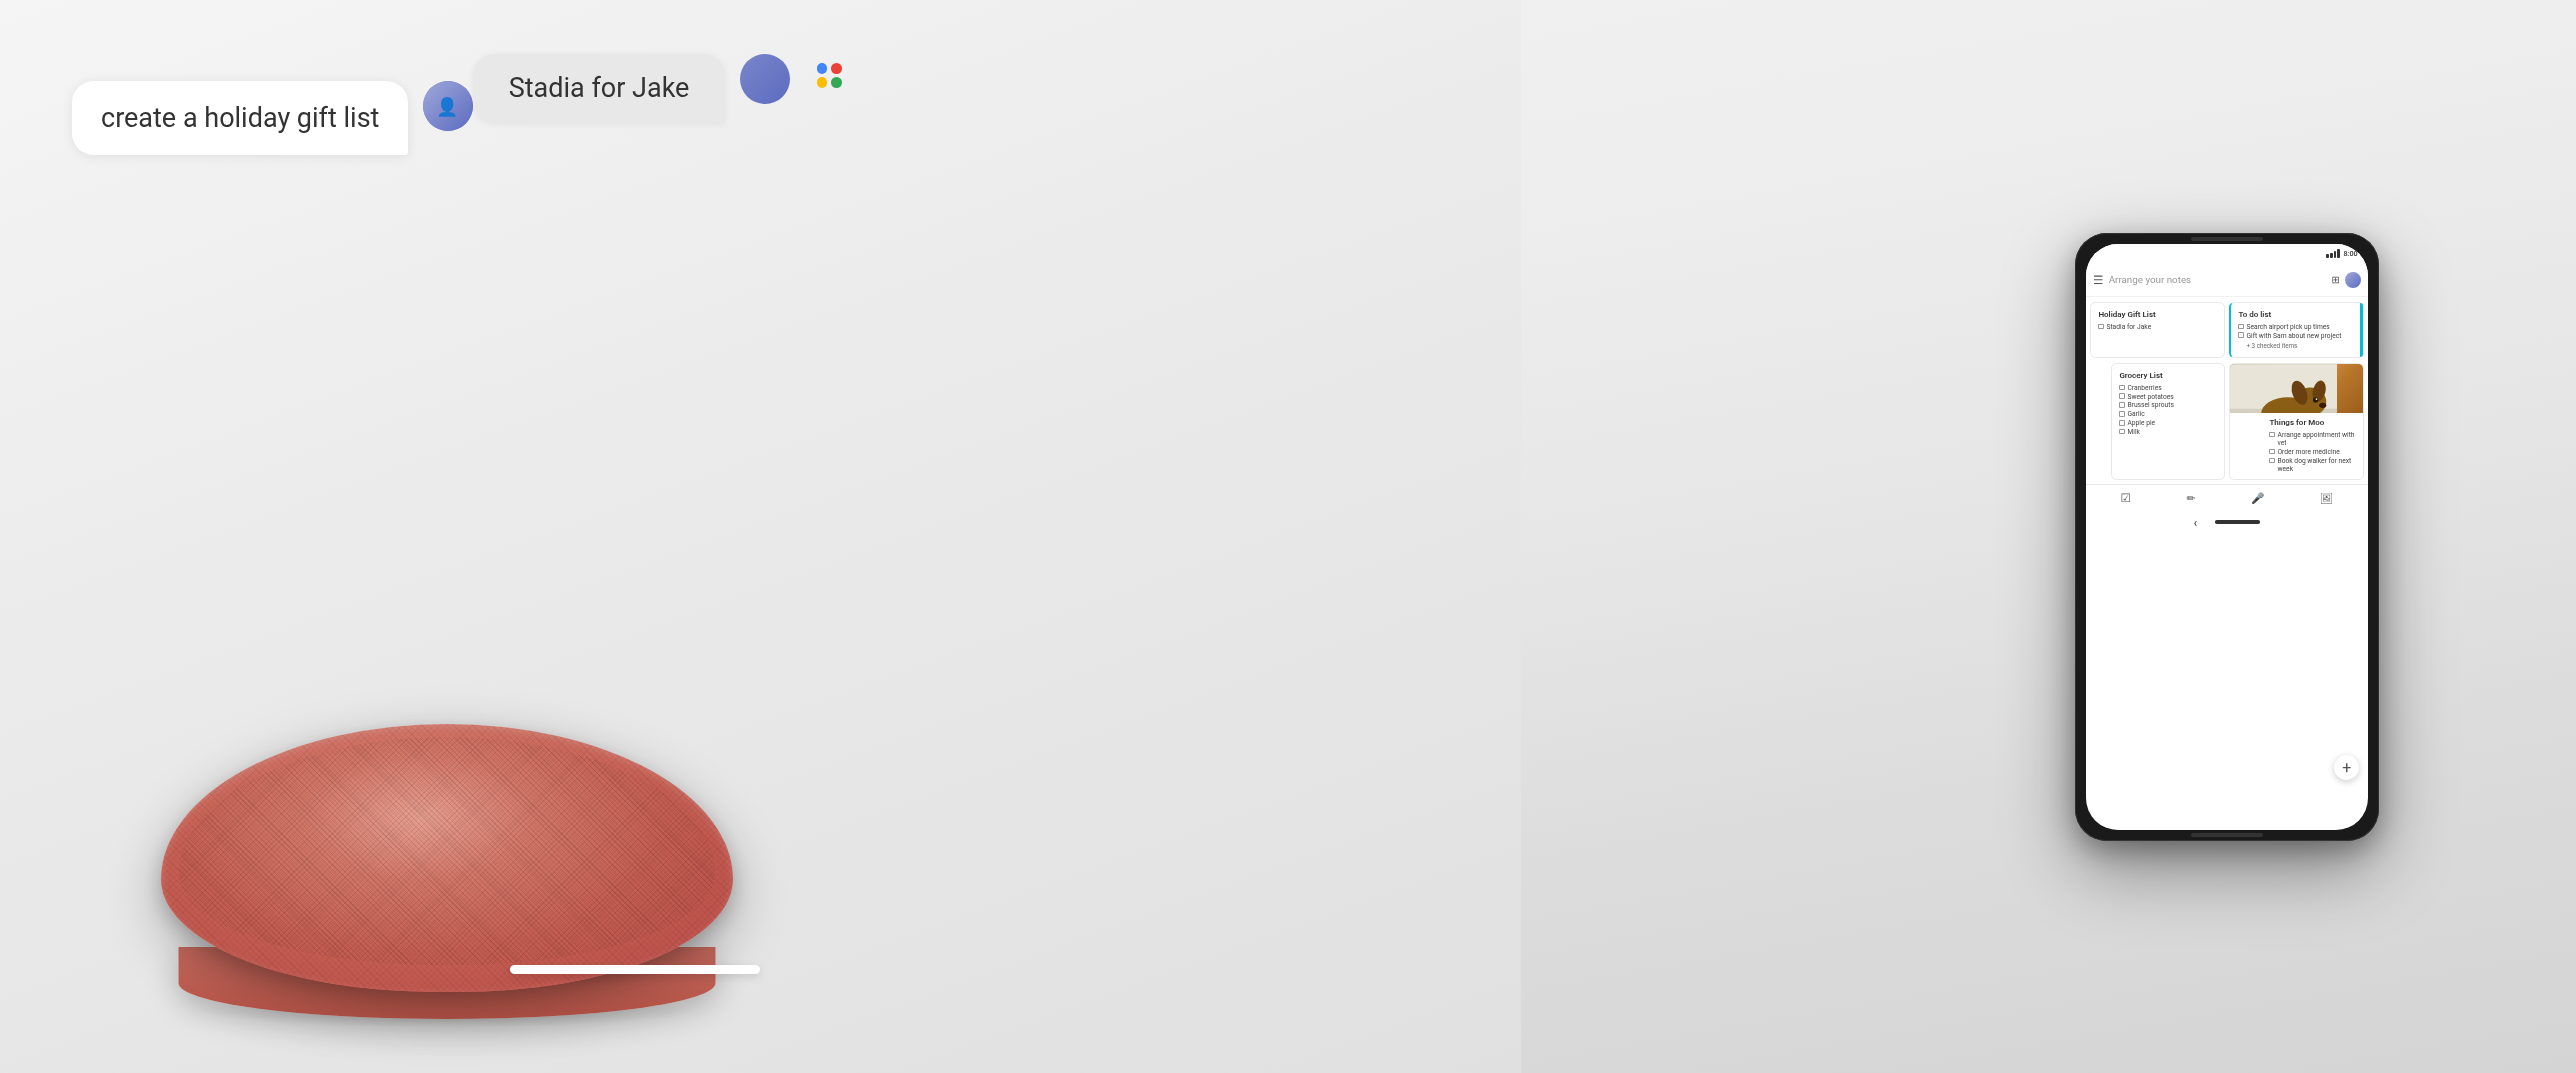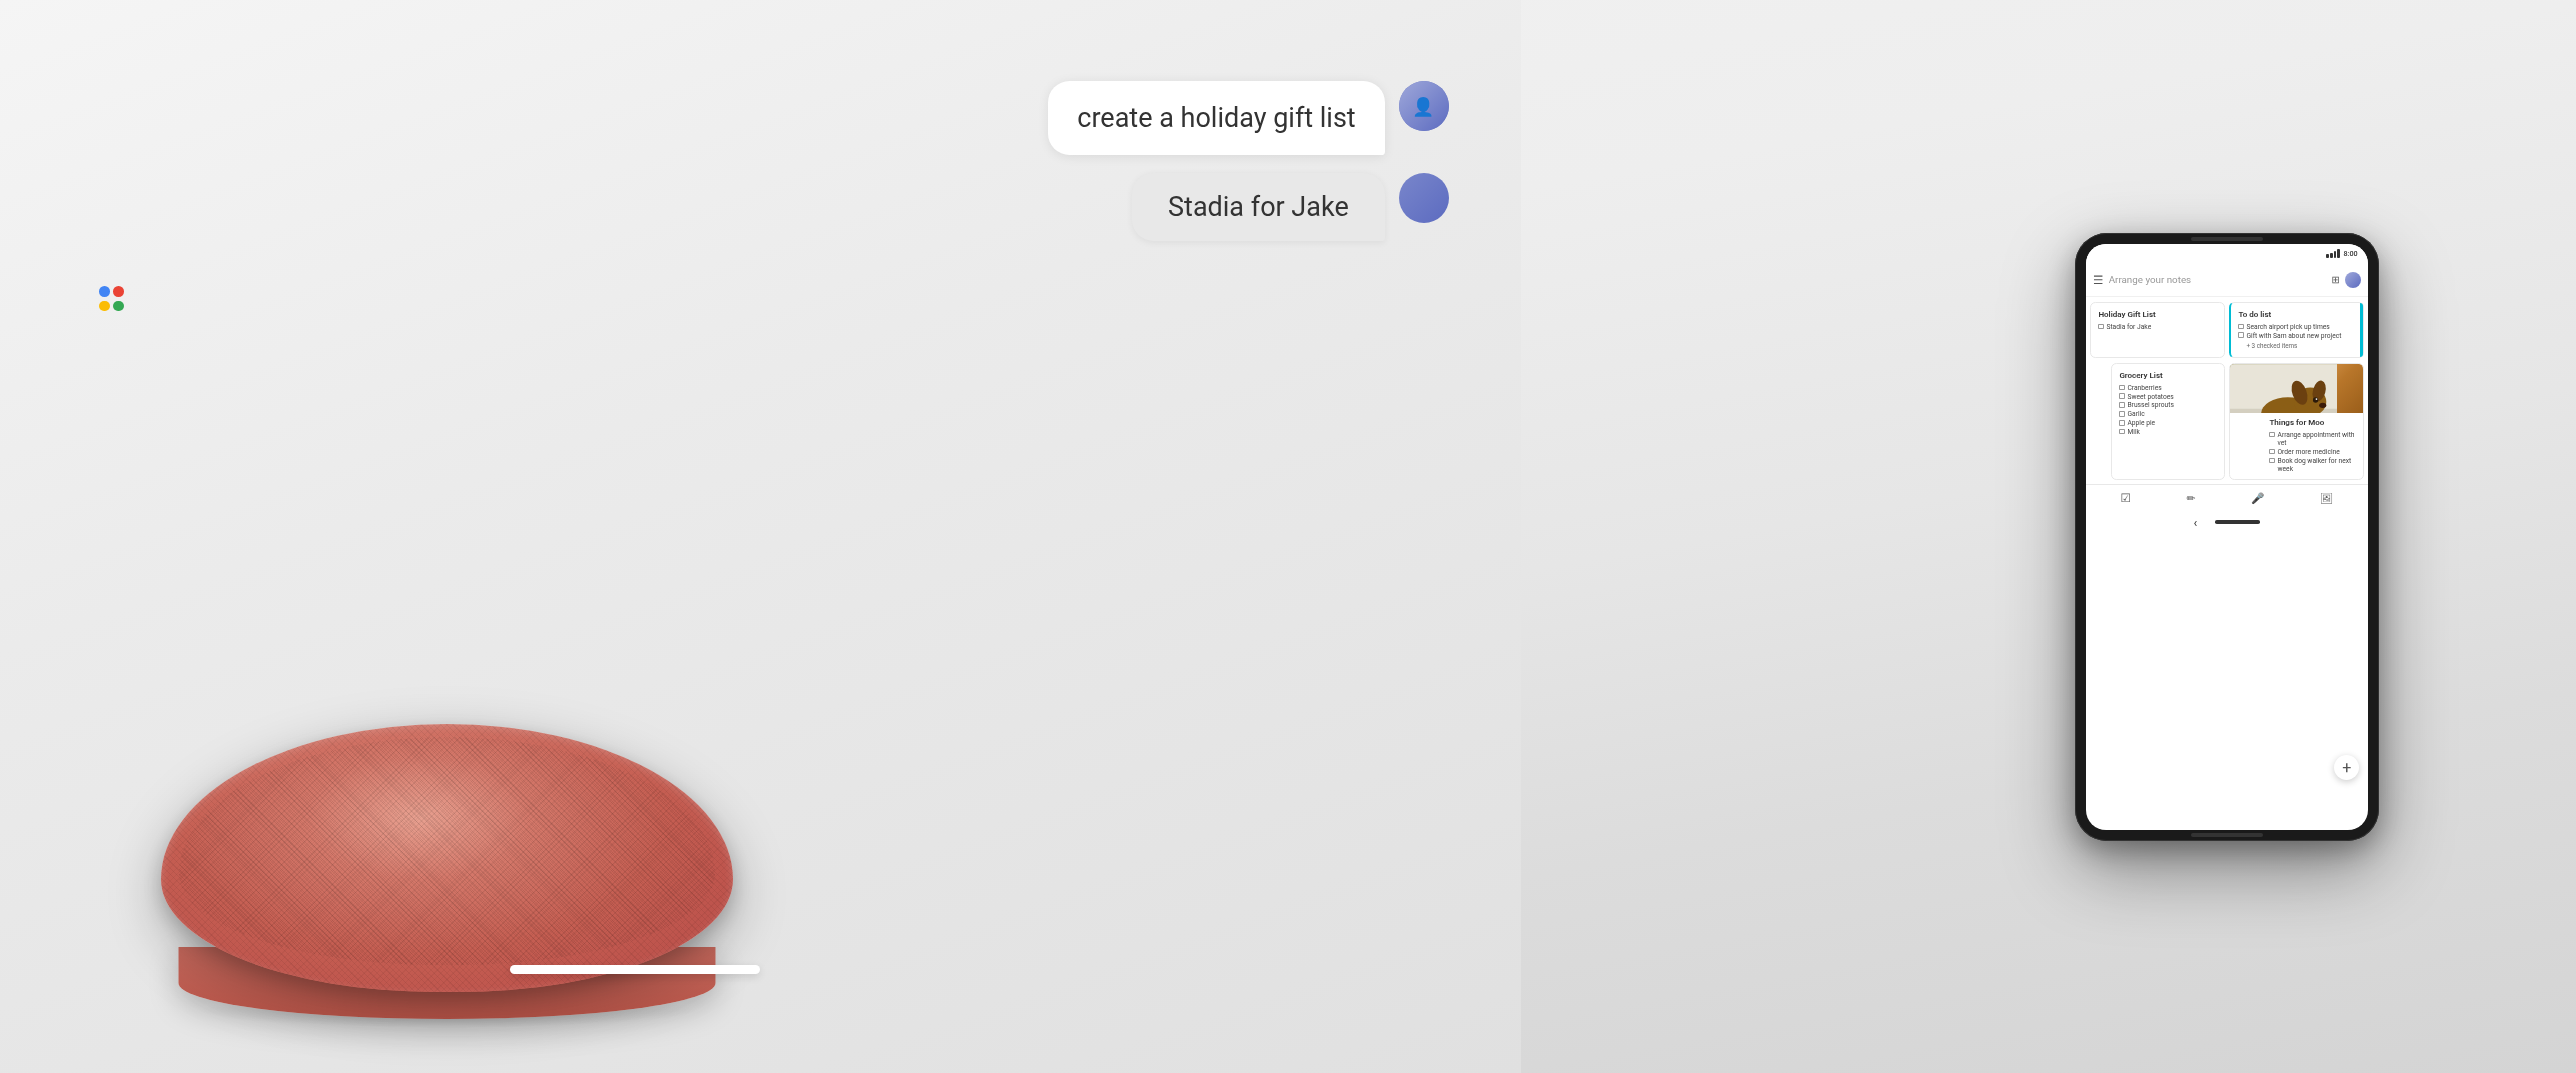--- a/index.html
+++ b/index.html
@@ -14,21 +14,21 @@
 
     
     .chat-area {
       position: absolute;
       left: 0;
       top: 0;
       width: 1521px;
       height: 1073px;
       background: linear-gradient(160deg, #f5f5f5 0%, #ebebeb 40%, #e0e0e0 100%);
       display: flex;
-      flex-direction: column;
+      flex-direction: row;
       justify-content: flex-start;
       padding: 54px 72px;
       text-align: center;
     }
 
     
     .speaker-container {
       position: absolute;
       bottom: 72px;
       left: 143px;
@@ -198,21 +198,21 @@
       box-shadow: 0 27px 72px rgba(0,0,0,0.4), 0 9px 27px rgba(0,0,0,0.3), inset 0 0 0 0.9px #333;
       position: absolute;
       top: 50%;
       transform: translateY(-50%);
     }
 
     .phone-screen {
       width: 100%;
       height: 100%;
       background: white;
-      border-radius: 20px;
+      border-radius: 32px;
       overflow: hidden;
       position: relative;
     }
 
     
     .screen-status-bar {
       height: 19.7px;
       background: white;
       display: flex;
       align-items: center;

